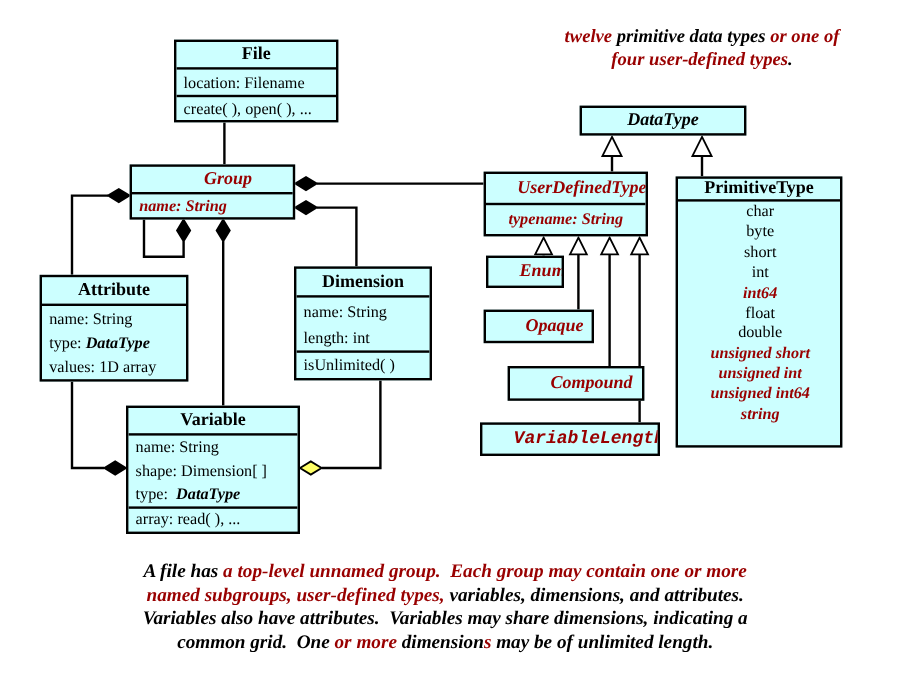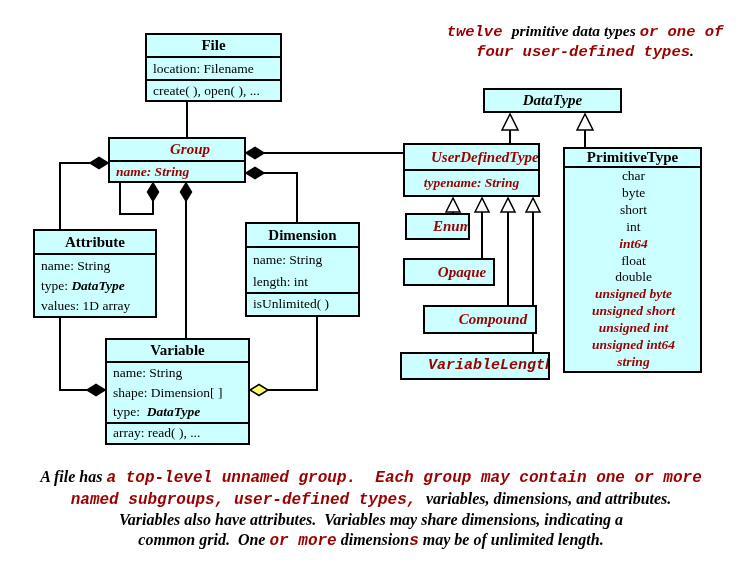--- a/index.html
+++ b/index.html
@@ -8,21 +8,21 @@
   .wires{position:absolute;left:0;top:0;width:756px;height:576px;}
   .cls{position:absolute;background:#CCFFFF;border:2px solid #000;box-sizing:border-box;overflow:hidden;}
   .cls .title{text-align:center;font-weight:bold;font-size:15px;color:#000;}
   .cls .title.divider{border-bottom:2px solid #000;}
   .cls .title.red-title{color:#990000;font-style:italic;padding-left:26px;}
   .cls .title.black-italic{font-style:italic;}
   .comp{box-sizing:border-box;}
   .comp.ops{border-top:2px solid #000;}
   .row{font-size:13.5px;color:#000;padding-left:6px;white-space:nowrap;}
   .center-rows .row{padding-left:2px;text-align:center;}
-  .seg-r{color:#990000;font-family:Liberation Mono, monospace;}
+  .seg-r{color:#990000;}
   .seg-bi{font-weight:bold;font-style:italic;}
   .seg-ri{color:#990000;font-weight:bold;font-style:italic;}
   .annotation{position:absolute;text-align:center;font-weight:bold;font-style:italic;color:#000;}
   .annotation .row{padding:0;font-size:inherit;white-space:nowrap;}
   #ann-top{left:416px;top:22px;width:338px;font-size:15.5px;line-height:18.5px;}
   #ann-bottom{left:14px;top:467px;width:714px;font-size:16px;line-height:19.5px;}
 </style>
 </head>
 <body>
 
@@ -130,21 +130,20 @@
   <div class="cls" style="left:563px;top:147px;width:139px;height:226px;">
     <div class="title divider" style="height:17px;line-height:17px;">PrimitiveType</div>
     <div class="comp center-rows" style="height:203px;font-size:13.5px;line-height:16.9px;">
         <div class="row"><span>char</span></div>
         <div class="row"><span>byte</span></div>
         <div class="row"><span>short</span></div>
         <div class="row"><span>int</span></div>
         <div class="row"><span class="seg-ri">int64</span></div>
         <div class="row"><span>float</span></div>
         <div class="row"><span>double</span></div>
-        <div class="row"><span class="seg-ri">unsigned byte</span></div>
         <div class="row"><span class="seg-ri">unsigned short</span></div>
         <div class="row"><span class="seg-ri">unsigned int</span></div>
         <div class="row"><span class="seg-ri">unsigned int64</span></div>
         <div class="row"><span class="seg-ri">string</span></div>
       </div>
   </div>
 
   <div class="cls" style="left:405px;top:213px;width:65px;height:27px;">
     <div class="title red-title" style="height:23px;line-height:23px;">Enum</div>
   </div>

